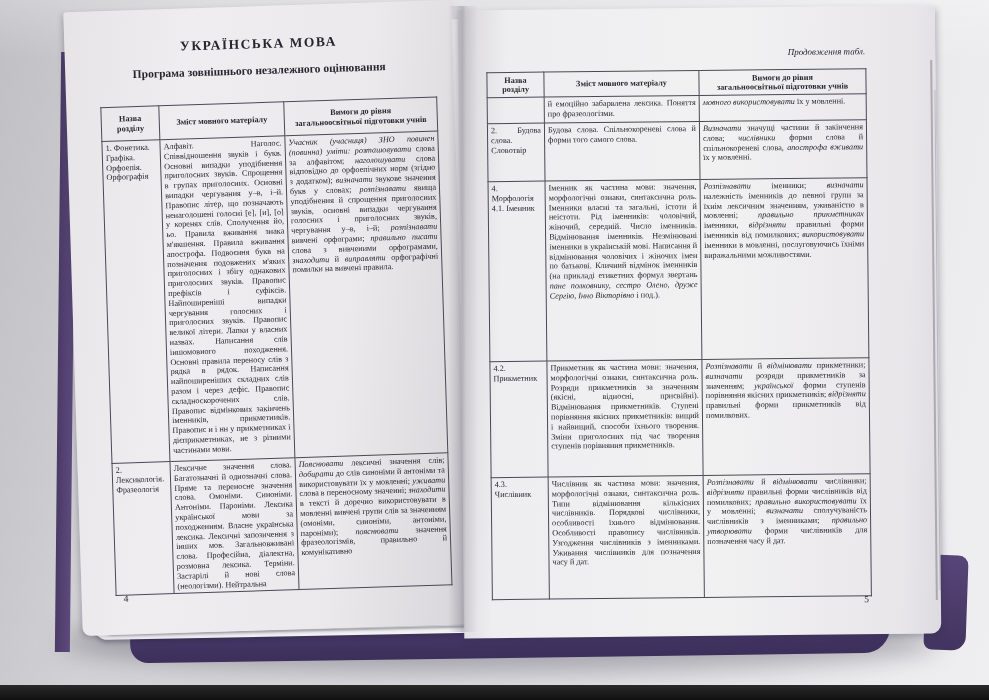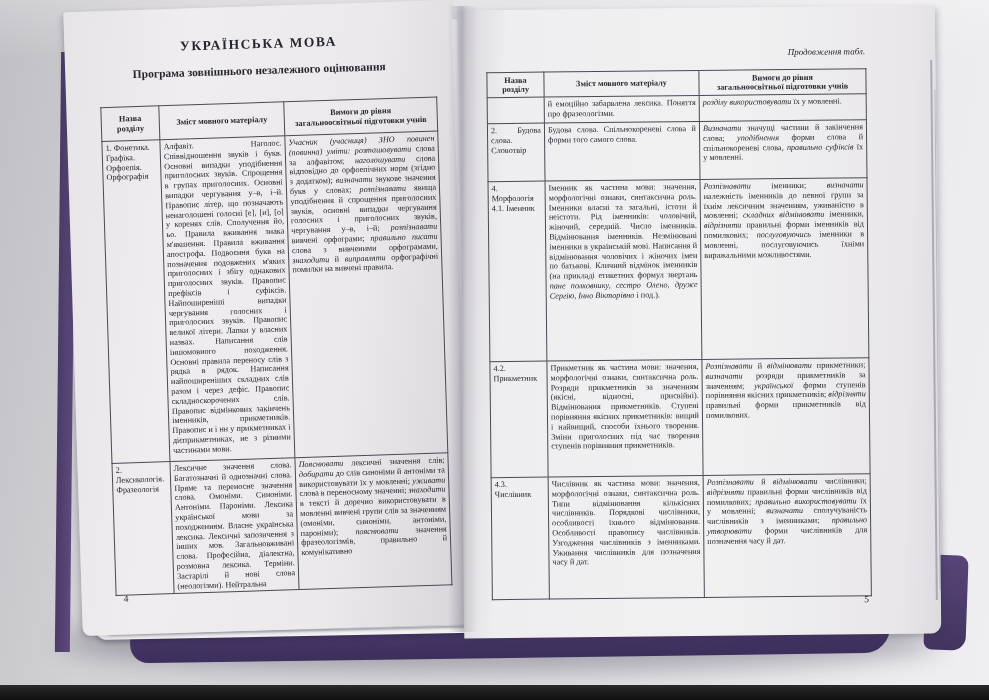--- a/index.html
+++ b/index.html
@@ -111,32 +111,32 @@
       <tbody>
           <tr style="height:25px">
         <th>Назва розділу</th>
         <th>Зміст мовного матеріалу</th>
         <th>Вимоги до рівня
 загальноосвітньої підготовки учнів</th>
       </tr>
       <tr style="height:26px">
         <td class="sec"></td>
         <td>й емоційно забарвлена лексика. Поняття про фразеологізми.</td>
-        <td><i>розділу використовувати</i> їх у мовленні.</td>
+        <td><i>мовного використовувати</i> їх у мовленні.</td>
       </tr>
       <tr style="height:58px">
         <td class="sec">2. Будова слова. Словотвір</td>
         <td>Будова слова. Спільнокореневі слова й форми того самого слова.</td>
-        <td><i>Визначати</i> значущі частини й закінчення слова; <i>уподібнення</i> форми слова й спільнокореневі слова, <i>правильно суфіксів</i> їх у мовленні.</td>
+        <td><i>Визначати</i> значущі частини й закінчення слова; <i>числівники</i> форми слова й спільнокореневі слова, <i>апострофа вживати</i> їх у мовленні.</td>
       </tr>
       <tr style="height:180px">
         <td class="sec">4.  Морфологія
 4.1. Іменник</td>
         <td>Іменник як частина мови: значення, морфологічні ознаки, синтаксична роль. Іменники власні та загальні, істоти й неістоти. Рід іменників: чоловічий, жіночий, середній. Число іменників. Відмінювання іменників. Незмінювані іменники в українській мові. Написання й відмінювання чоловічих і жіночих імен по батькові. Кличний відмінок іменників (на прикладі етикетних формул звертань <i>пане полковнику, сестро Олено, друже Сергію, Інно Вікторівно</i> і под.).</td>
-        <td><i>Розпізнавати</i> іменники; <i>визначати</i> належність іменників до певної групи за їхнім лексичним значенням, уживаністю в мовленні; <i>складних відмінювати</i> іменники, <i>відрізняти</i> правильні форми іменників від помилкових; <i>послуговуючись</i> іменники в мовленні, послуговуючись їхніми виражальними можливостями.</td>
+        <td><i>Розпізнавати</i> іменники; <i>визначати</i> належність іменників до певної групи за їхнім лексичним значенням, уживаністю в мовленні; <i>правильно прикметниках</i> іменники, <i>відрізняти</i> правильні форми іменників від помилкових; <i>використовувати</i> іменники в мовленні, послуговуючись їхніми виражальними можливостями.</td>
       </tr>
       <tr style="height:116px">
         <td class="sec">4.2. Прикметник</td>
         <td>Прикметник як частина мови: значення, морфологічні ознаки, синтаксична роль. Розряди прикметників за значенням (якісні, відносні, присвійні). Відмінювання прикметників. Ступені порівняння якісних прикметників: вищий і найвищий, способи їхнього творення. Зміни приголосних під час творення ступенів порівняння прикметників.</td>
         <td><i>Розпізнавати</i> й <i>відмінювати</i> прикметники; <i>визначати</i> розряди прикметників за значенням; <i>української</i> форми ступенів порівняння якісних прикметників; <i>відрізняти</i> правильні форми прикметників від помилкових.</td>
       </tr>
       <tr style="height:122px">
         <td class="sec">4.3. Числівник</td>
         <td>Числівник як частина мови: значення, морфологічні ознаки, синтаксична роль. Типи відмінювання кількісних числівників. Порядкові числівники, особливості їхнього відмінювання. Особливості правопису числівників. Узгодження числівників з іменниками. Уживання числівників для позначення часу й дат.</td>
         <td><i>Розпізнавати</i> й <i>відмінювати</i> числівники; <i>відрізняти</i> правильні форми числівників від помилкових; <i>правильно використовувати</i> їх у мовленні; <i>визначати</i> сполучуваність числівників з іменниками; <i>правильно утворювати</i> форми числівників для позначення часу й дат.</td>

